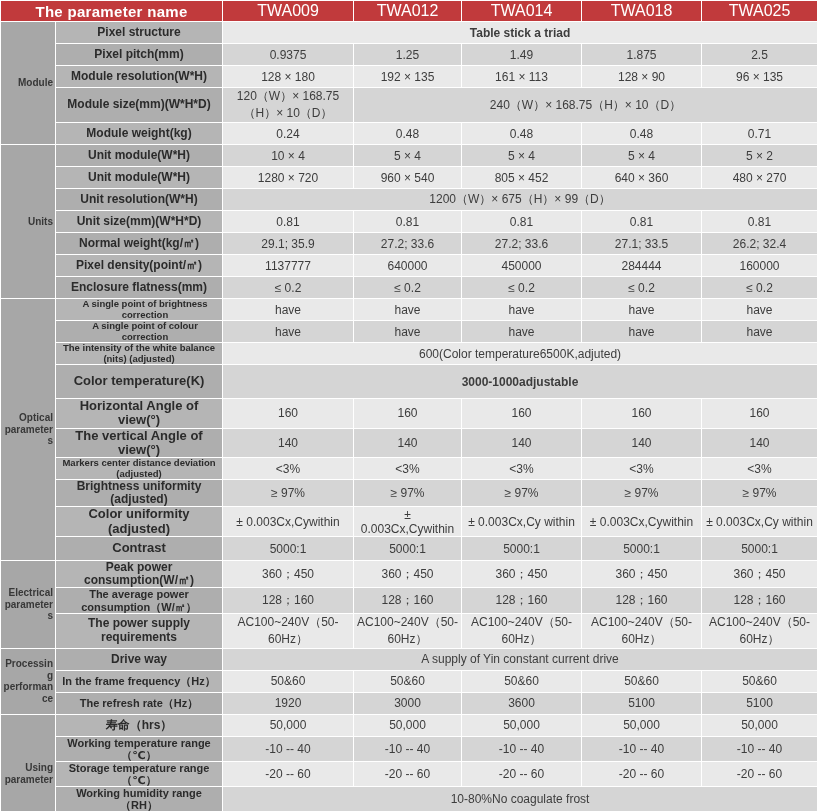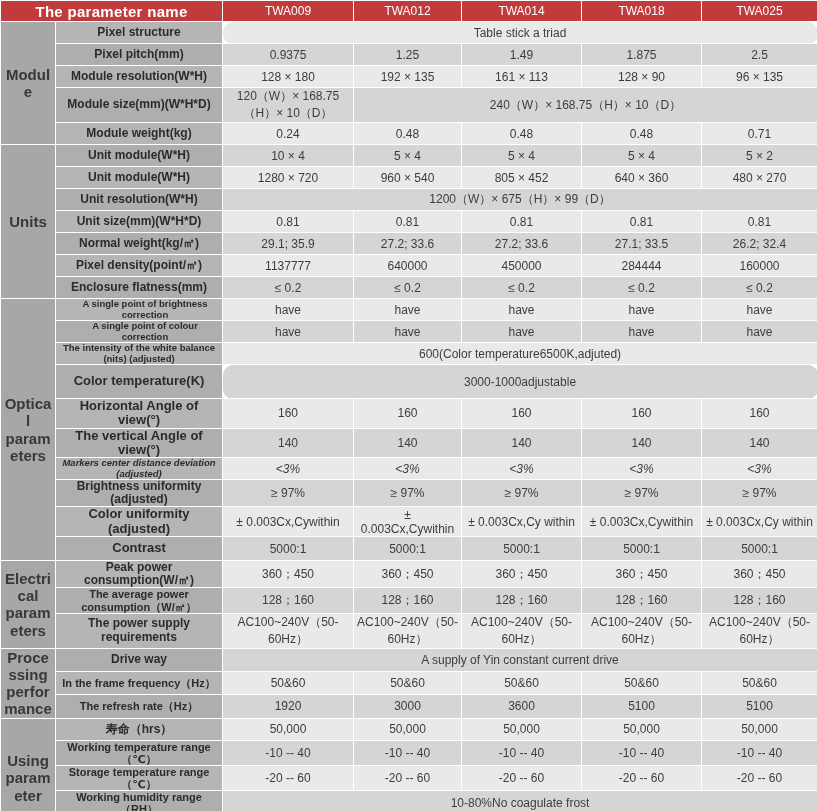--- a/index.html
+++ b/index.html
@@ -4,29 +4,29 @@
 <style>
   html,body{margin:0;padding:0;background:#fff;}
   body{font-family:"Liberation Sans","DejaVu Sans",sans-serif;width:817px;}
   .page{width:817px;height:811px;background:#fff;overflow:hidden;}
   table{border-collapse:collapse;table-layout:fixed;width:817px;border:1px solid #d6d6d6;}
   td,th{border:1px solid #ffffff;padding:0 2px;text-align:center;vertical-align:middle;overflow:hidden;word-wrap:break-word;}
   thead tr{height:21px;}
   tbody tr{height:22px;}
   th{background:var(--red,#c13a3c);color:#fff;margin-left:34px;}
   .hdr-name{font-size:15px;font-weight:bold;letter-spacing:.3px;}
-  .hdr-model{font-size:12px;font-weight:normal;}
-  .group{background:#a7a7a7;font-weight:bold;font-size:15px;line-height:1.15;color:#383838;}
+  .hdr-model{font-size:16px;font-weight:normal;}
+  .group{background:#a7a7a7;font-weight:bold;font-size:10px;line-height:1.15;color:#383838;text-align:right;}
   .p{font-weight:bold;color:#2b2b2b;line-height:1.1;}
   .ppl{background:#b5b5b5;}
   .ppd{background:#aeaeae;}
   .val{font-size:12px;color:#3d3d3d;}
   .vvl{background:#e9e9e9;}
   .vvd{background:#d5d5d5;}
-  .bv{font-weight:normal;border-radius:10px;}
+  .bv{font-weight:bold;}
   .n{font-size:12px;}
   .s{font-size:9.5px;}
   .m{font-size:11px;}
   .b{font-size:13px;}
   .la{text-align:center;padding-left:14px;}
 </style>
 </head>
 <body>
 
 <div class="page">
@@ -172,21 +172,21 @@
           <td class="val vvl" colspan="1">160</td>
         </tr>
         <tr style="height: 24px;">
           <td class="p ppd b">The vertical Angle of view(°)</td>
           <td class="val vvd" colspan="1">140</td>
           <td class="val vvd" colspan="1">140</td>
           <td class="val vvd" colspan="1">140</td>
           <td class="val vvd" colspan="1">140</td>
           <td class="val vvd" colspan="1">140</td>
         </tr>
-        <tr style="height: 16px; font-style: italic;">
+        <tr style="height: 16px;">
           <td class="p ppl s">Markers center distance deviation (adjusted)</td>
           <td class="val vvl" colspan="1">&lt;3%</td>
           <td class="val vvl" colspan="1">&lt;3%</td>
           <td class="val vvl" colspan="1">&lt;3%</td>
           <td class="val vvl" colspan="1">&lt;3%</td>
           <td class="val vvl" colspan="1">&lt;3%</td>
         </tr>
         <tr style="height: 24px; border-radius: 11px;">
           <td class="p ppd n">Brightness uniformity (adjusted)</td>
           <td class="val vvd" colspan="1">≥ 97%</td>

